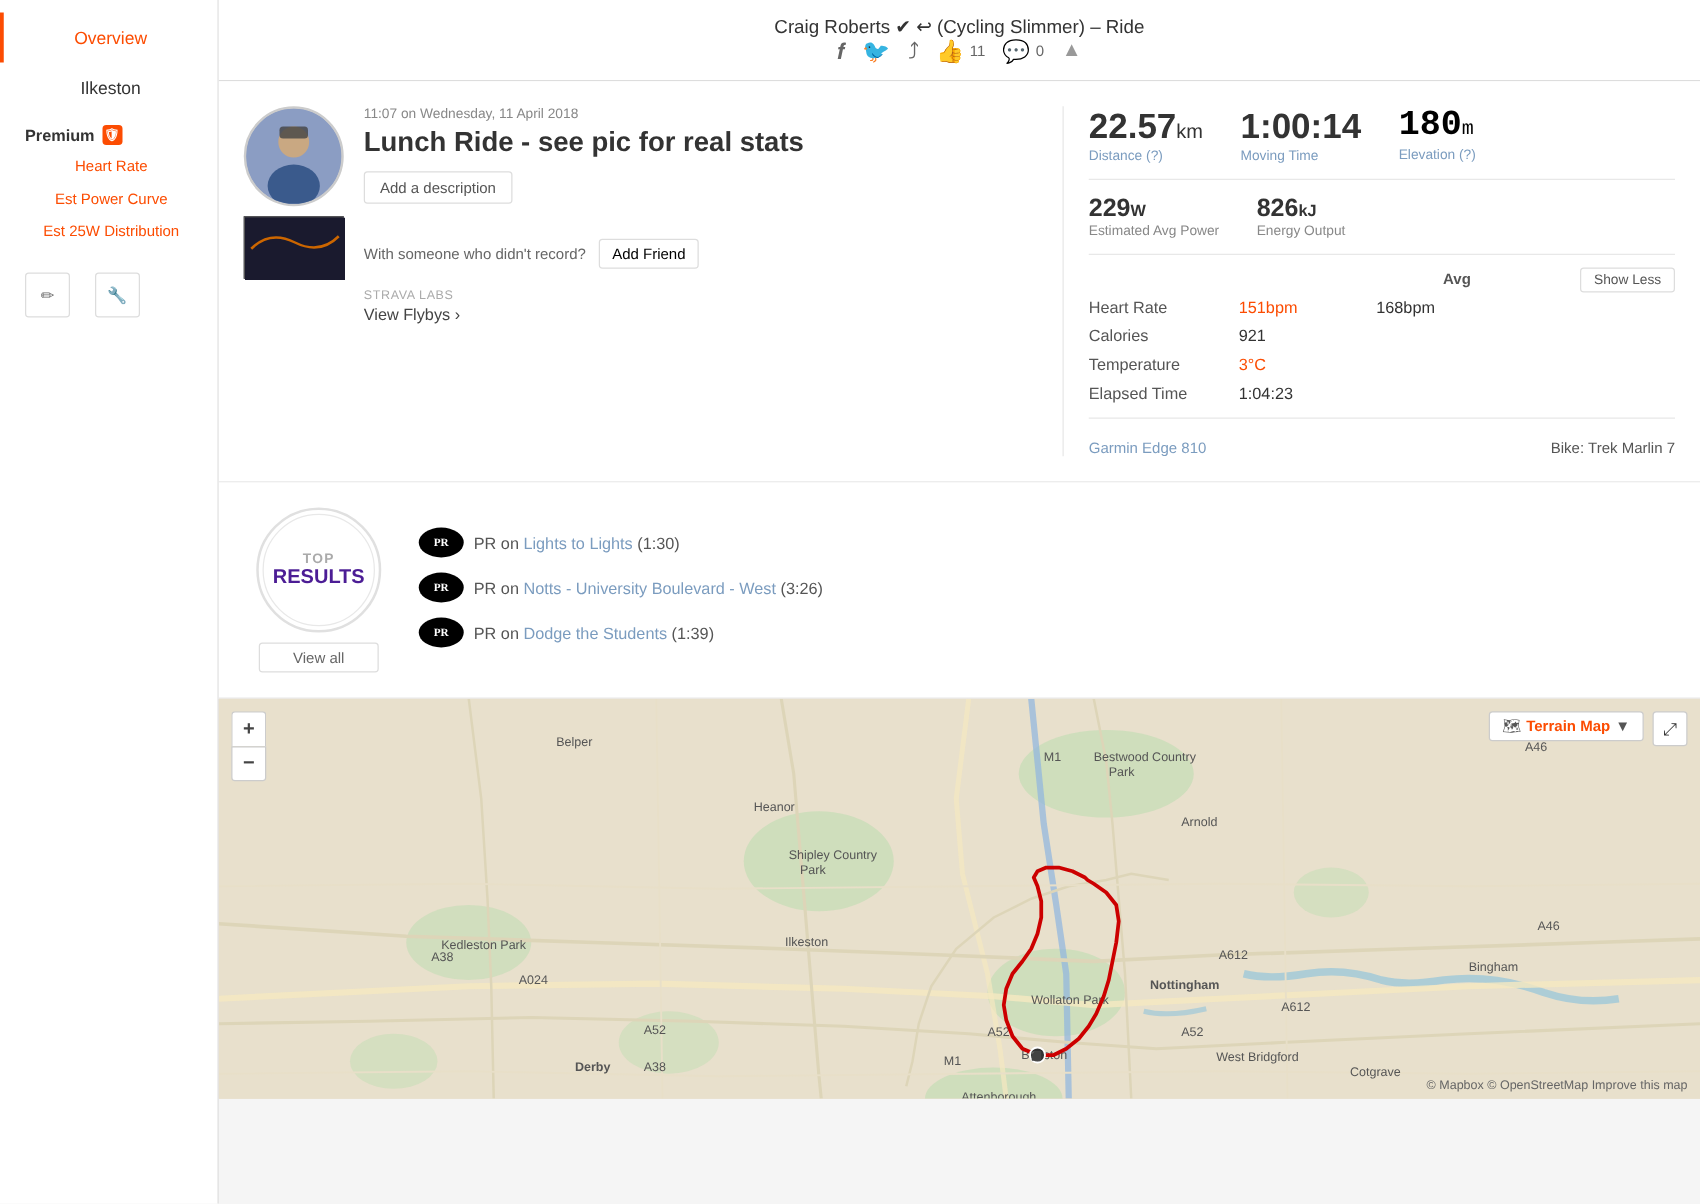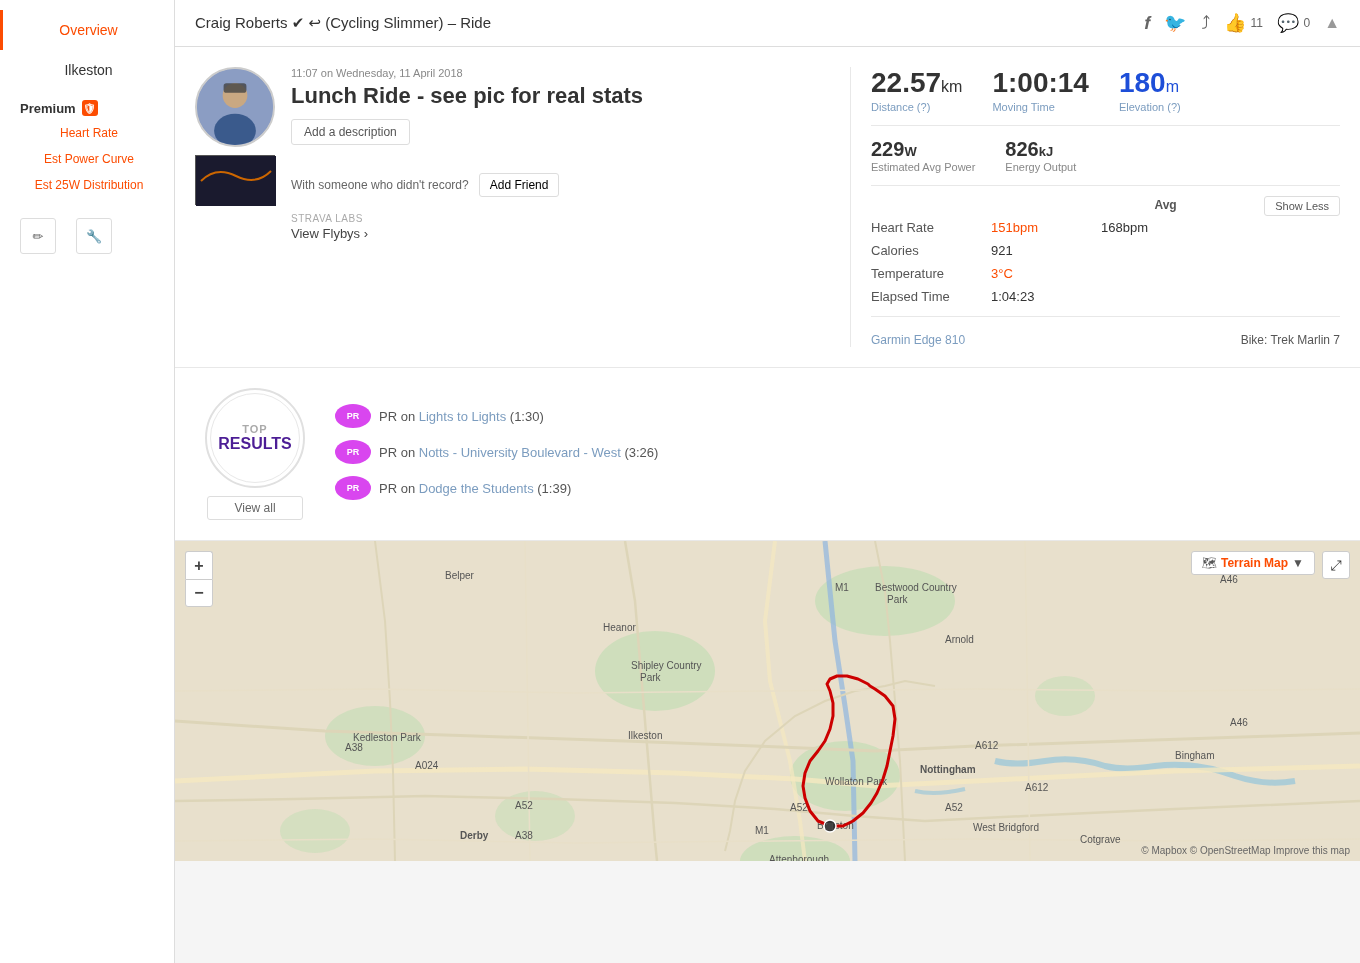--- a/index.html
+++ b/index.html
@@ -74,20 +74,21 @@
     }
 
     
     #activity-header {
       background: #fff;
       border-bottom: 1px solid #ddd;
       padding: 12px 20px;
       display: flex;
       align-items: center;
       justify-content: space-between;
+      flex-direction: column;
     }
     .activity-title-text {
       font-size: 15px;
       font-weight: 500;
       color: #333;
     }
     .header-actions {
       display: flex;
       align-items: center;
       gap: 14px;
@@ -365,29 +366,30 @@
     }
     .pr-item {
       display: flex;
       align-items: center;
       gap: 8px;
       padding: 6px 0;
     }
     .pr-medal {
       width: 36px;
       height: 24px;
-      background: #d946ef;
+      background: #000000;
       border-radius: 50%;
       display: flex;
       align-items: center;
       justify-content: center;
       font-size: 9px;
       font-weight: bold;
       color: white;
       flex-shrink: 0;
+      font-family: Liberation Serif, serif;
     }
     .pr-text {
       font-size: 13px;
       color: #555;
     }
     .pr-text a { color: #7b9cbf; text-decoration: none; }
 
     
     #map-section {
       position: relative;
@@ -578,21 +580,21 @@
           <div class="stat-value">
             <span>22.57</span><span class="unit">km</span>
           </div>
           <div class="stat-label" style="color:#7b9cbf; cursor:pointer;">Distance (?)</div>
         </div>
         <div class="stat-block">
           <div class="stat-value">1:00:14</div>
           <div class="stat-label">Moving Time</div>
         </div>
         <div class="stat-block">
-          <div class="stat-value" style="color:#1d4ed8;">
+          <div class="stat-value" style="color:#000000;font-family:Liberation Mono, monospace;">
             <span>180</span><span class="unit">m</span>
           </div>
           <div class="stat-label" style="color:#7b9cbf; cursor:pointer;">Elevation (?)</div>
         </div>
       </div>
       <div class="stats-secondary">
         <div class="stat-block-sm">
           <div class="stat-value-sm">
             <span>229</span><span class="unit">W</span>
           </div>

